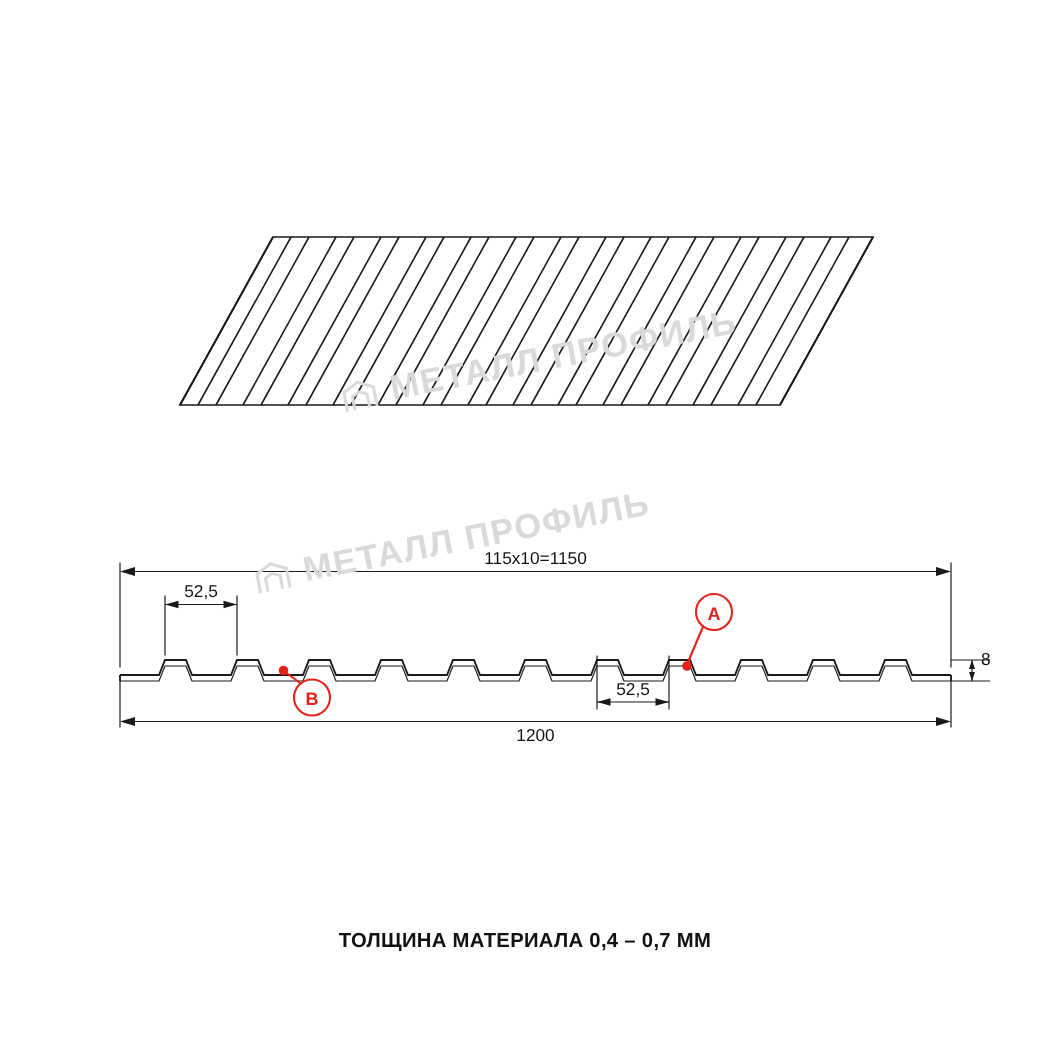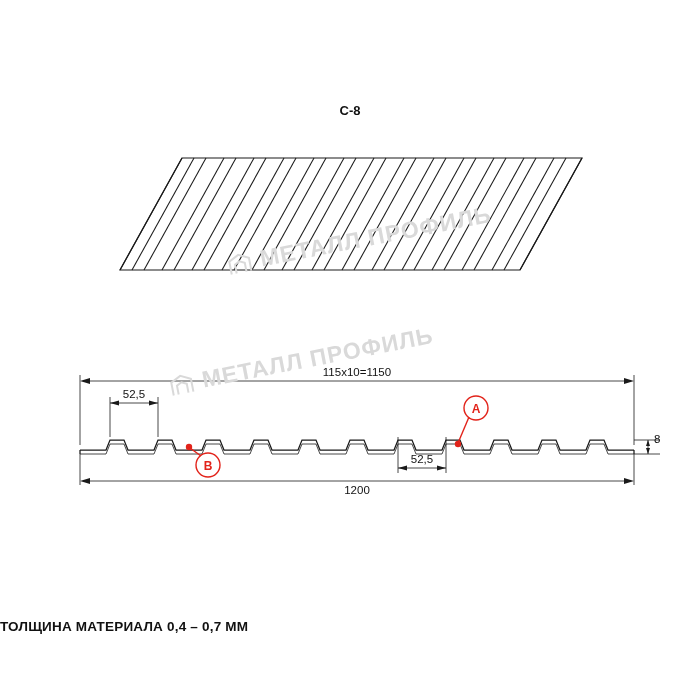--- a/index.html
+++ b/index.html
@@ -40,21 +40,21 @@
     text-align: center;
     font-size: 13px;
     font-weight: bold;
     color: #111;
   }
   .footer-note {
     position: absolute;
     top: 619px;
     left: 0;
     width: 700px;
-    text-align: left;
+    text-align: center;
     font-size: 13.5px;
     font-weight: bold;
     color: #111;
     letter-spacing: 0.2px;
   }
   .iso-wrap {
     position: absolute;
     top: 140px;
     left: 70px;
     width: 560px;
@@ -99,21 +99,20 @@
     font-size: 12px;
     font-weight: bold;
     fill: #e2231a;
   }
 </style>
 </head>
 <body>
 
 <div class="page">
 
-  <div class="subtitle">С-8</div>
 
   <div class="iso-wrap">
     <svg width="560" height="180" viewBox="0 0 560 180">
       <g class="ln" stroke-width="1.05">
 
         <path d="M 50 130 L 112 18 L 512 18 L 450 130 Z" fill="#ffffff" stroke="#1a1a1a" stroke-width="1.1"></path>
 
         <g stroke="#1a1a1a" stroke-width="1.05" fill="none">
           <path d="M 62 108 L 124 -4" transform="translate(0,22)"></path>
           <path d="M 74 108 L 136 -4" transform="translate(0,22)"></path>

